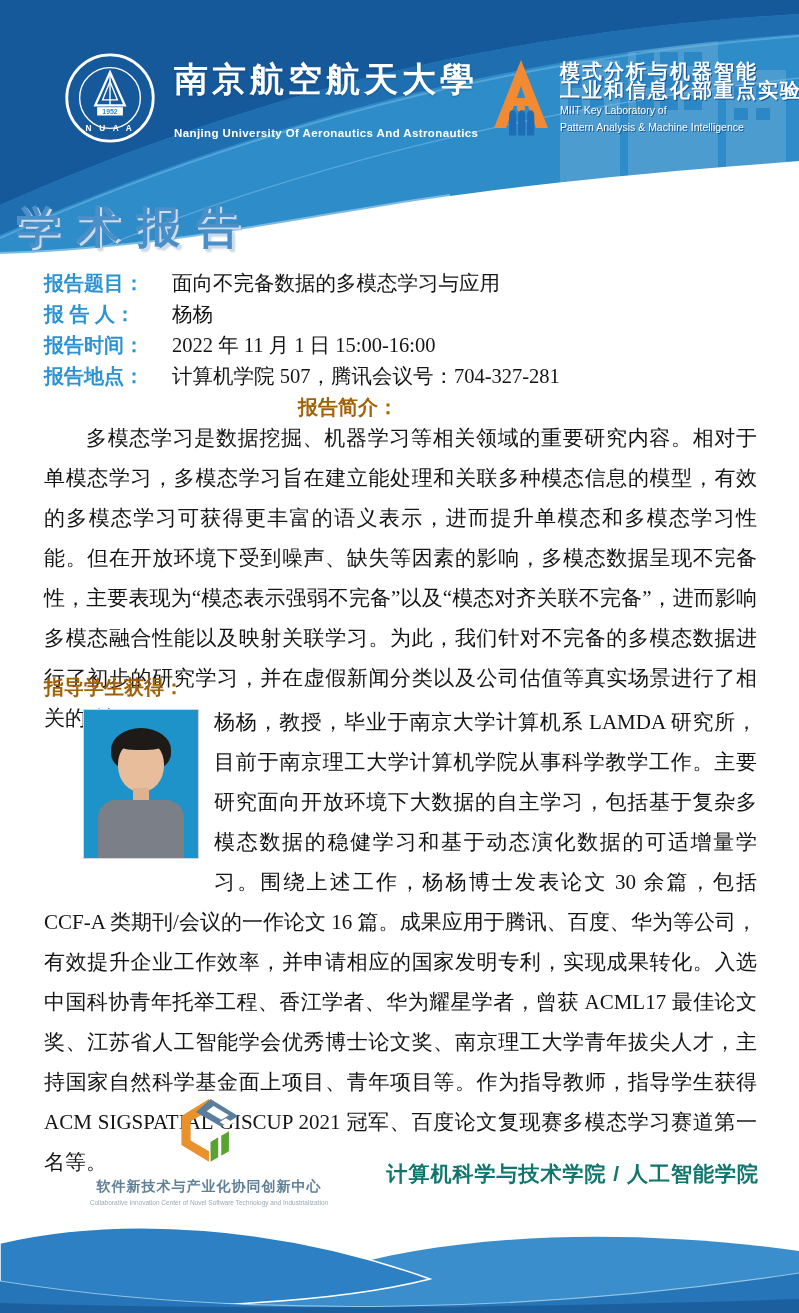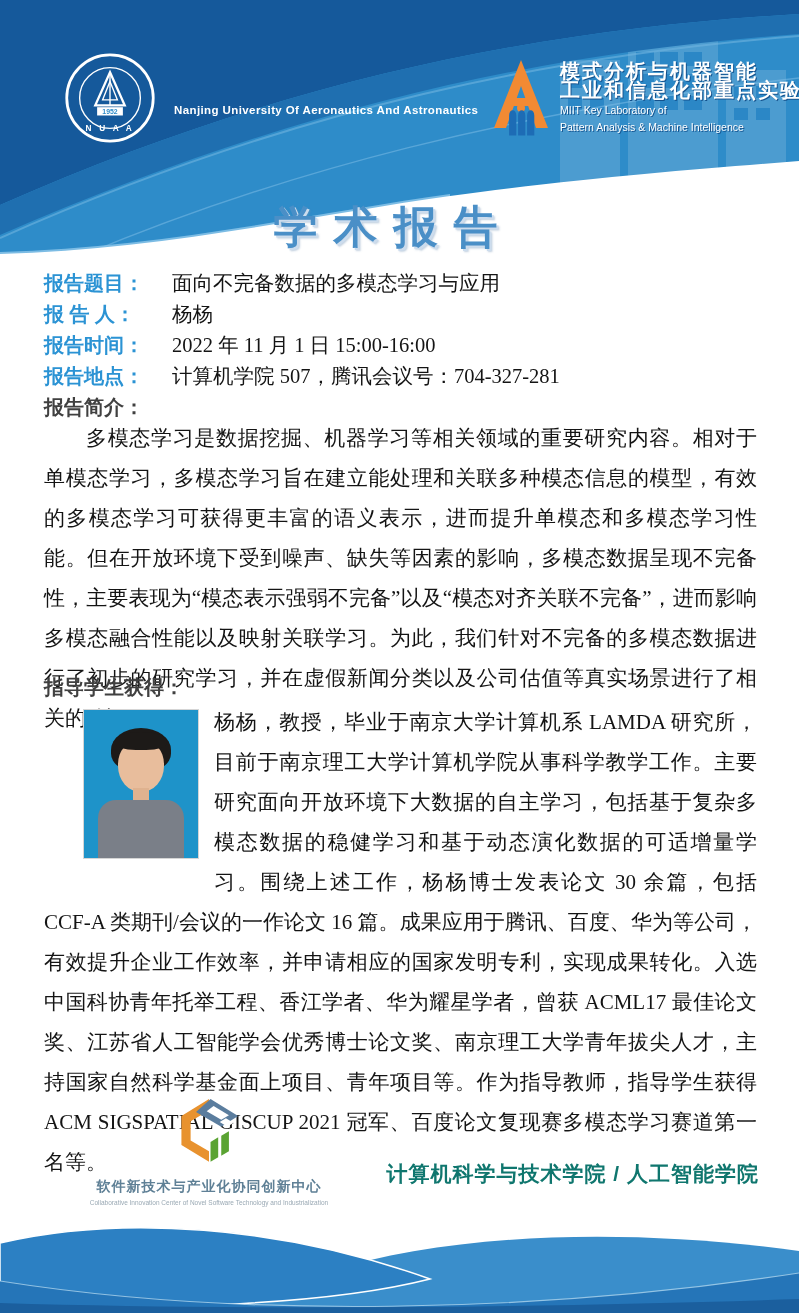--- a/index.html
+++ b/index.html
@@ -22,36 +22,36 @@
   .brand-right { position:absolute; top:58px; left:492px; display:flex; align-items:flex-start; }
   .pami-logo { width:58px; height:86px; flex:0 0 auto; }
   .lab-names { margin-left:10px; color:#ffffff; padding-top:4px; }
   .lab-cn {
     font-size:20px; font-weight:bold; letter-spacing:2px; line-height:19px;
     text-shadow:1px 1px 0 #14518c; white-space:nowrap;
   }
   .lab-en { font-size:10.5px; line-height:13px; margin-top:4px; text-shadow:1px 1px 0 #14518c; white-space:nowrap; }
   
   .page-title {
-    position:absolute; top:198px; left:0; width:771px; text-align:center;
+    position:absolute; top:198px; left:0; width:771px; text-align:left;
     font-family:"Liberation Serif", serif; font-size:44px; font-weight:bold;
     color:#4a8fc7; letter-spacing:16px; text-indent:16px;
     text-shadow:2px 2px 0 #ccdced, 3px 3px 2px rgba(120,150,185,.45);
   }
   
   .info { position:absolute; top:268px; left:0; width:696px; padding:0 44px; }
   .info-row { display:flex; align-items:baseline; line-height:31px; }
   .info-label {
     flex:0 0 112px; color:#2b93d4; font-weight:bold; font-size:20px; white-space:nowrap;
   }
   .info-value {
     font-family:"Liberation Serif", serif; font-size:20.5px; color:#141414;
     padding-left:16px; white-space:nowrap;
   }
-  .section-label { color:#404040; font-weight:bold; font-size:20px; line-height:31px; }
+  .section-label { color:#a16207; font-weight:bold; font-size:20px; line-height:31px;text-align:center; }
   
   .abstract {
     position:absolute; top:418px; left:0; width:799px; padding:0 42px 0 44px;
     font-family:"Liberation Serif", serif; font-size:21px; color:#141414;
     line-height:40px; text-align:justify; text-indent:2em;
   }
   .bio-label { position:absolute; top:672px; left:44px; }
   
   .bio {
     position:absolute; top:702px; left:0; width:799px; padding:0 42px 0 44px;
@@ -132,20 +132,21 @@
         <circle cx="50" cy="50" r="47" fill="none" stroke="#ffffff" stroke-width="3"></circle>
         <circle cx="50" cy="50" r="33" fill="none" stroke="#ffffff" stroke-width="1.5"></circle>
         <path d="M50,22 L66,58 L34,58 Z" fill="none" stroke="#ffffff" stroke-width="2.5"></path>
         <path d="M50,32 L58,52 L42,52 Z" fill="none" stroke="#ffffff" stroke-width="1.5"></path>
         <line x1="50" y1="22" x2="50" y2="58" stroke="#ffffff" stroke-width="1.5"></line>
         <rect x="36" y="60" width="28" height="9" fill="#ffffff"></rect>
         <text x="50" y="67.5" text-anchor="middle" font-size="7.5" font-weight="bold" fill="#2e8cc9" font-family="Liberation Sans, sans-serif">1952</text>
         <text x="50" y="86" text-anchor="middle" font-size="9" letter-spacing="3" font-weight="bold" fill="#ffffff" font-family="Liberation Sans, sans-serif">N U A A</text>
       </svg>
       <div class="uni-names">
+        <div class="uni-cn">南京航空航天大學</div>
         <div class="uni-en">Nanjing University Of Aeronautics And Astronautics</div>
       </div>
     </div>
 
     <div class="brand-right">
       <svg class="pami-logo" viewBox="0 0 58 86">
         <path d="M29,2 L56,70 L44,70 L29,28 L14,70 L2,70 Z" fill="#f28a33"></path>
         <rect x="20" y="40" width="18" height="8" fill="#f28a33"></rect>
         <circle cx="29" cy="50" r="4" fill="#f28a33"></circle>
         <path d="M16,84 L16,62 C16,54 24,54 24,62 L24,84 L16,84 Z M26,84 L26,62 C26,54 34,54 34,62 L34,84 L26,84 Z M36,84 L36,62 C36,54 44,54 44,62 L44,84 L36,84 Z" fill="#1d6cb5" transform="scale(0.9) translate(3,2)"></path>

